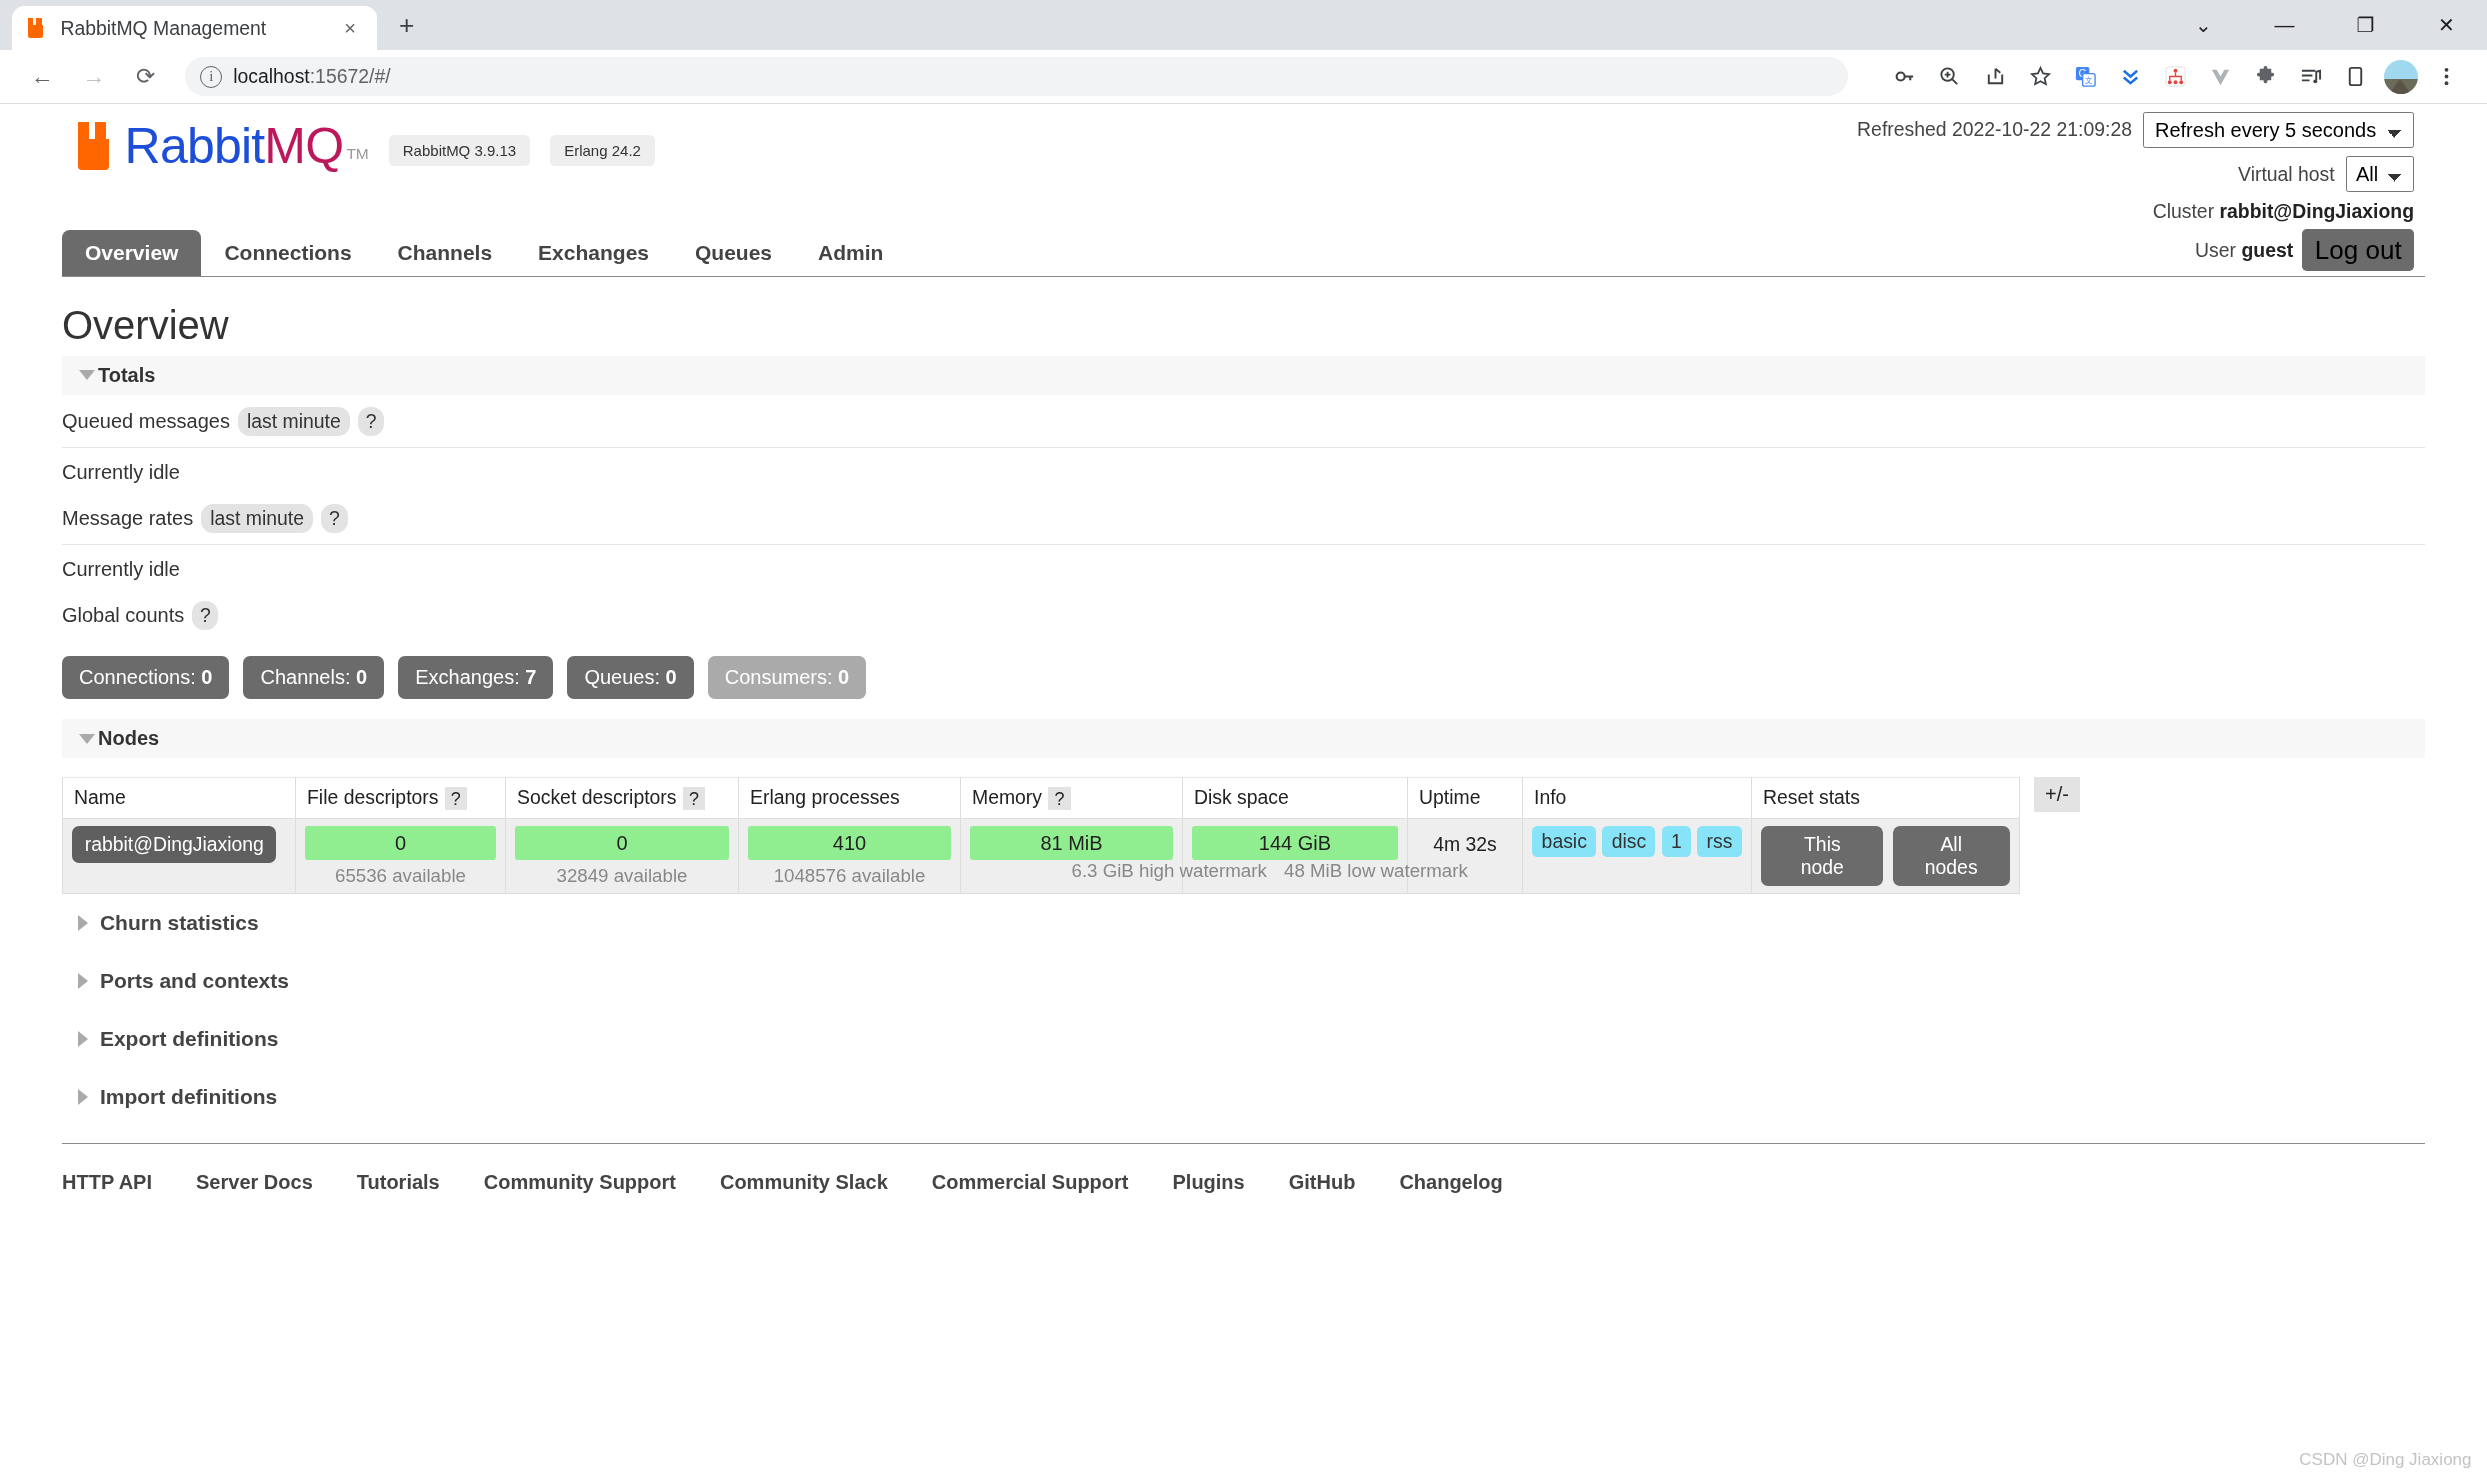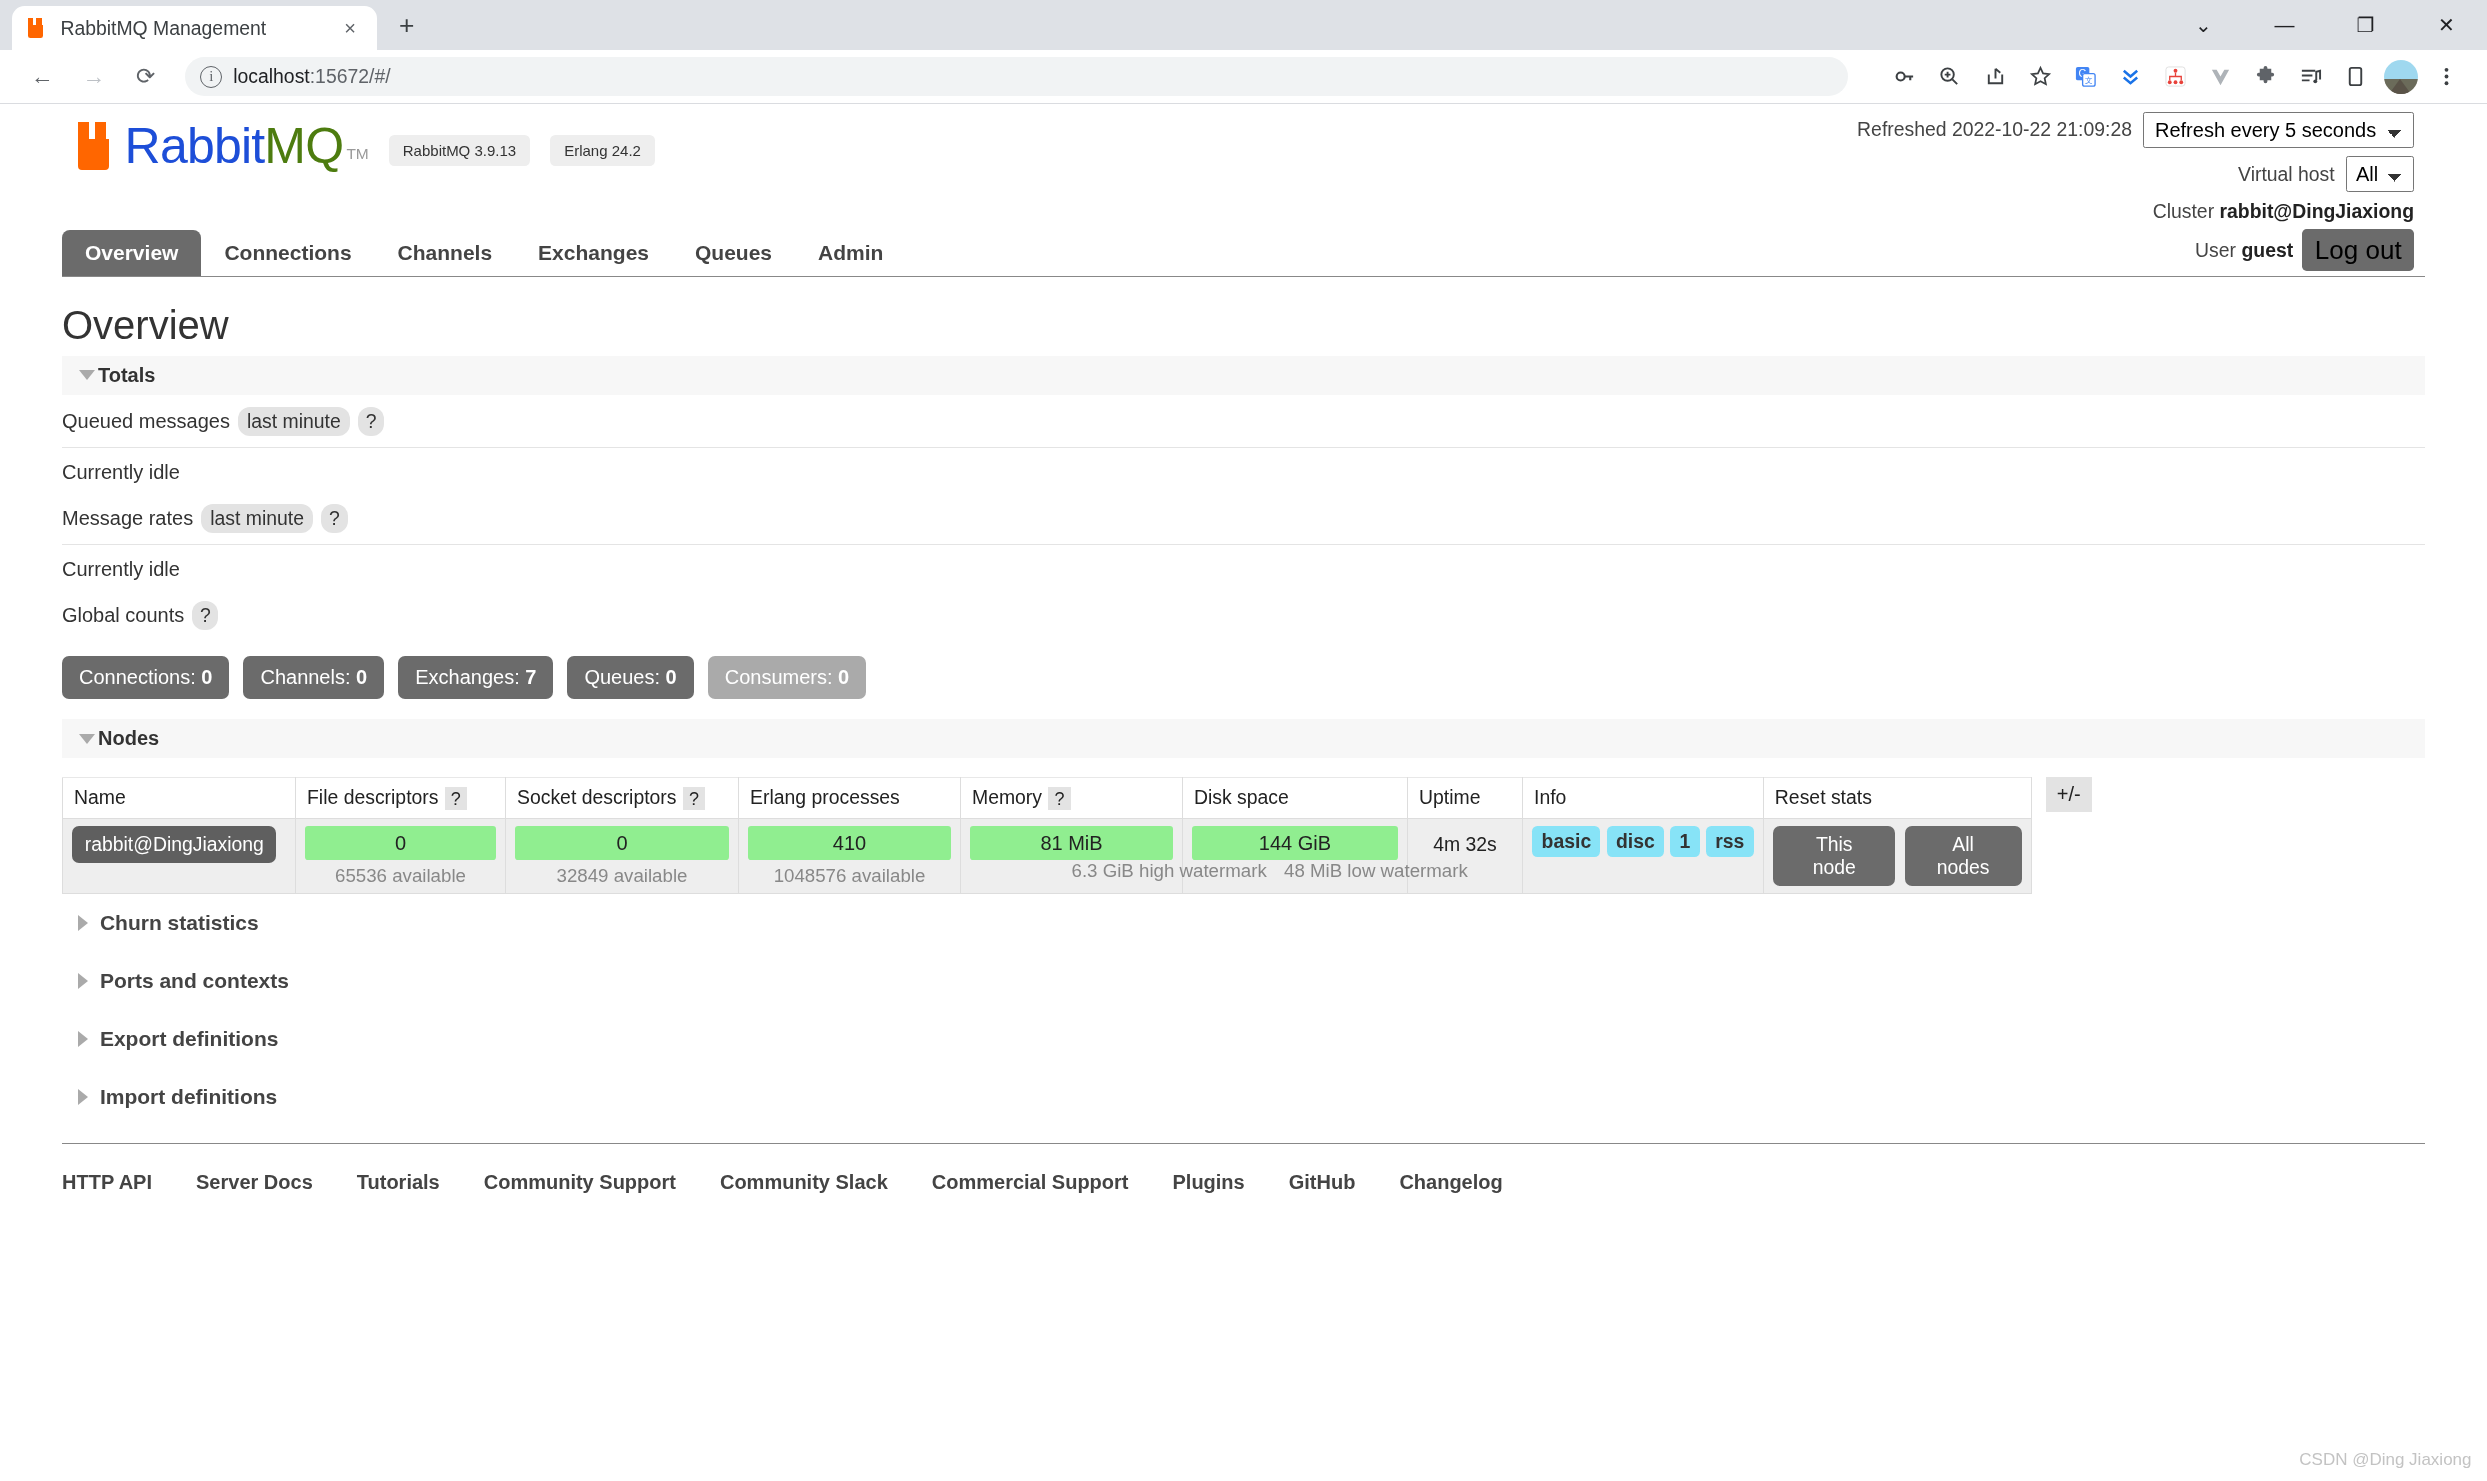--- a/index.html
+++ b/index.html
@@ -69,21 +69,21 @@
   .logo-row{ position:absolute; left:15.5px; top:17px; display:flex; align-items:flex-end; gap:20px;}
   .logo{ display:flex; align-items:center; }
   .logo-mark{ position:relative; width:44px; height:48px; margin-right:3.1px;}
   .logo-mark i{ position:absolute; background:#f60; display:block;}
   .lm-a{ left:0;   top:0;  width:11px; height:20px;}
   .lm-b{ left:17px;top:0;  width:11px; height:20px;}
   .lm-c{ left:0;   top:17px; width:31px; height:31px; border-radius:0 0 3.9px 3.9px;}
   .lm-dot{ position:absolute; left:22px; top:28px; width:7.8px; height:11px; background:#fff;border-radius:1.6px;}
   .logo-text{ font-size:50px; line-height:1; letter-spacing:-0.8px;}
   .logo-text .a{ color:#1d4ed8; font-weight:400;}
-  .logo-text .b{ color:#4d7c0f; font-weight:300;text-align:center;}
+  .logo-text .b{ color:#be185d; font-weight:300;text-align:center;}
   .logo-tm{ font-size:15.5px; color:#9a9a9a; margin-left:3.1px; align-self:flex-end; padding-bottom:7.8px;}
   .ver-pill{ background:#eeeeee; color:#333; font-size:15px; padding:7px 14px; border-radius:5.4px;
              margin-bottom:4.7px;}
 
   .rmq-head-right{ position:absolute; right:11px; top:7.8px; text-align:right; }
   .hr-line{ display:flex; align-items:center; justify-content:flex-end; gap:11px; margin-bottom:7.8px;}
   .hr-text{ font-size:19.4px; color:#444; }
   .sel{
     font-size:20px; padding:6.2px 36px 6.2px 11px; border:0.8px solid #767676; border-radius:2.3px;
     background:#fff; color:#000; appearance:none;
@@ -141,21 +141,21 @@
     vertical-align:top; text-align:center;
   }
   .node-name{ background:#5f5f5f; color:#fff; font-size:19.4px; padding:7px 12.4px;
               border-radius:7px; display:inline-block;}
   .bar{ background:#90ee90; color:#222; font-size:20px; border-radius:3.1px; padding:5.4px 0;
         display:block; width:100%;}
   .sub{ font-size:18.7px; color:#888; margin-top:4.7px; white-space:nowrap; display:block;}
   .sub-overlap{ position:relative; height:23px; }
   .sub-overlap span{ position:absolute; top:0; font-size:18.7px; color:#888; white-space:nowrap;}
   .uptime{ font-size:19.4px; color:#222; padding-top:6.2px; display:block;}
-  .info-badges{ display:flex; gap:6.2px; justify-content:space-between;font-weight:bold; }
+  .info-badges{ display:flex; gap:6.2px; justify-content:space-between; }
   .badge{ background:#87e3f7; color:#333; font-size:19.4px; padding:3.9px 9.3px; border-radius:5.4px;}
   .reset-btns{ display:flex; gap:9.3px; }
   .btn-node{ background:#6b6b6b; color:#fff; font-size:19.4px; padding:7px 20px; border-radius:7px;
              border:none; font-family:"Liberation Sans",sans-serif;}
   .plusminus{ background:#e3e3e3; color:#222; font-size:20px; padding:6.2px 11px; margin-left:14px;
               margin-top:0;}
 
   .collapsed{ padding:17px 0 17px 15.5px; display:flex; align-items:center; gap:12.4px;
               font-size:21px; font-weight:bold; color:#444;}
 

